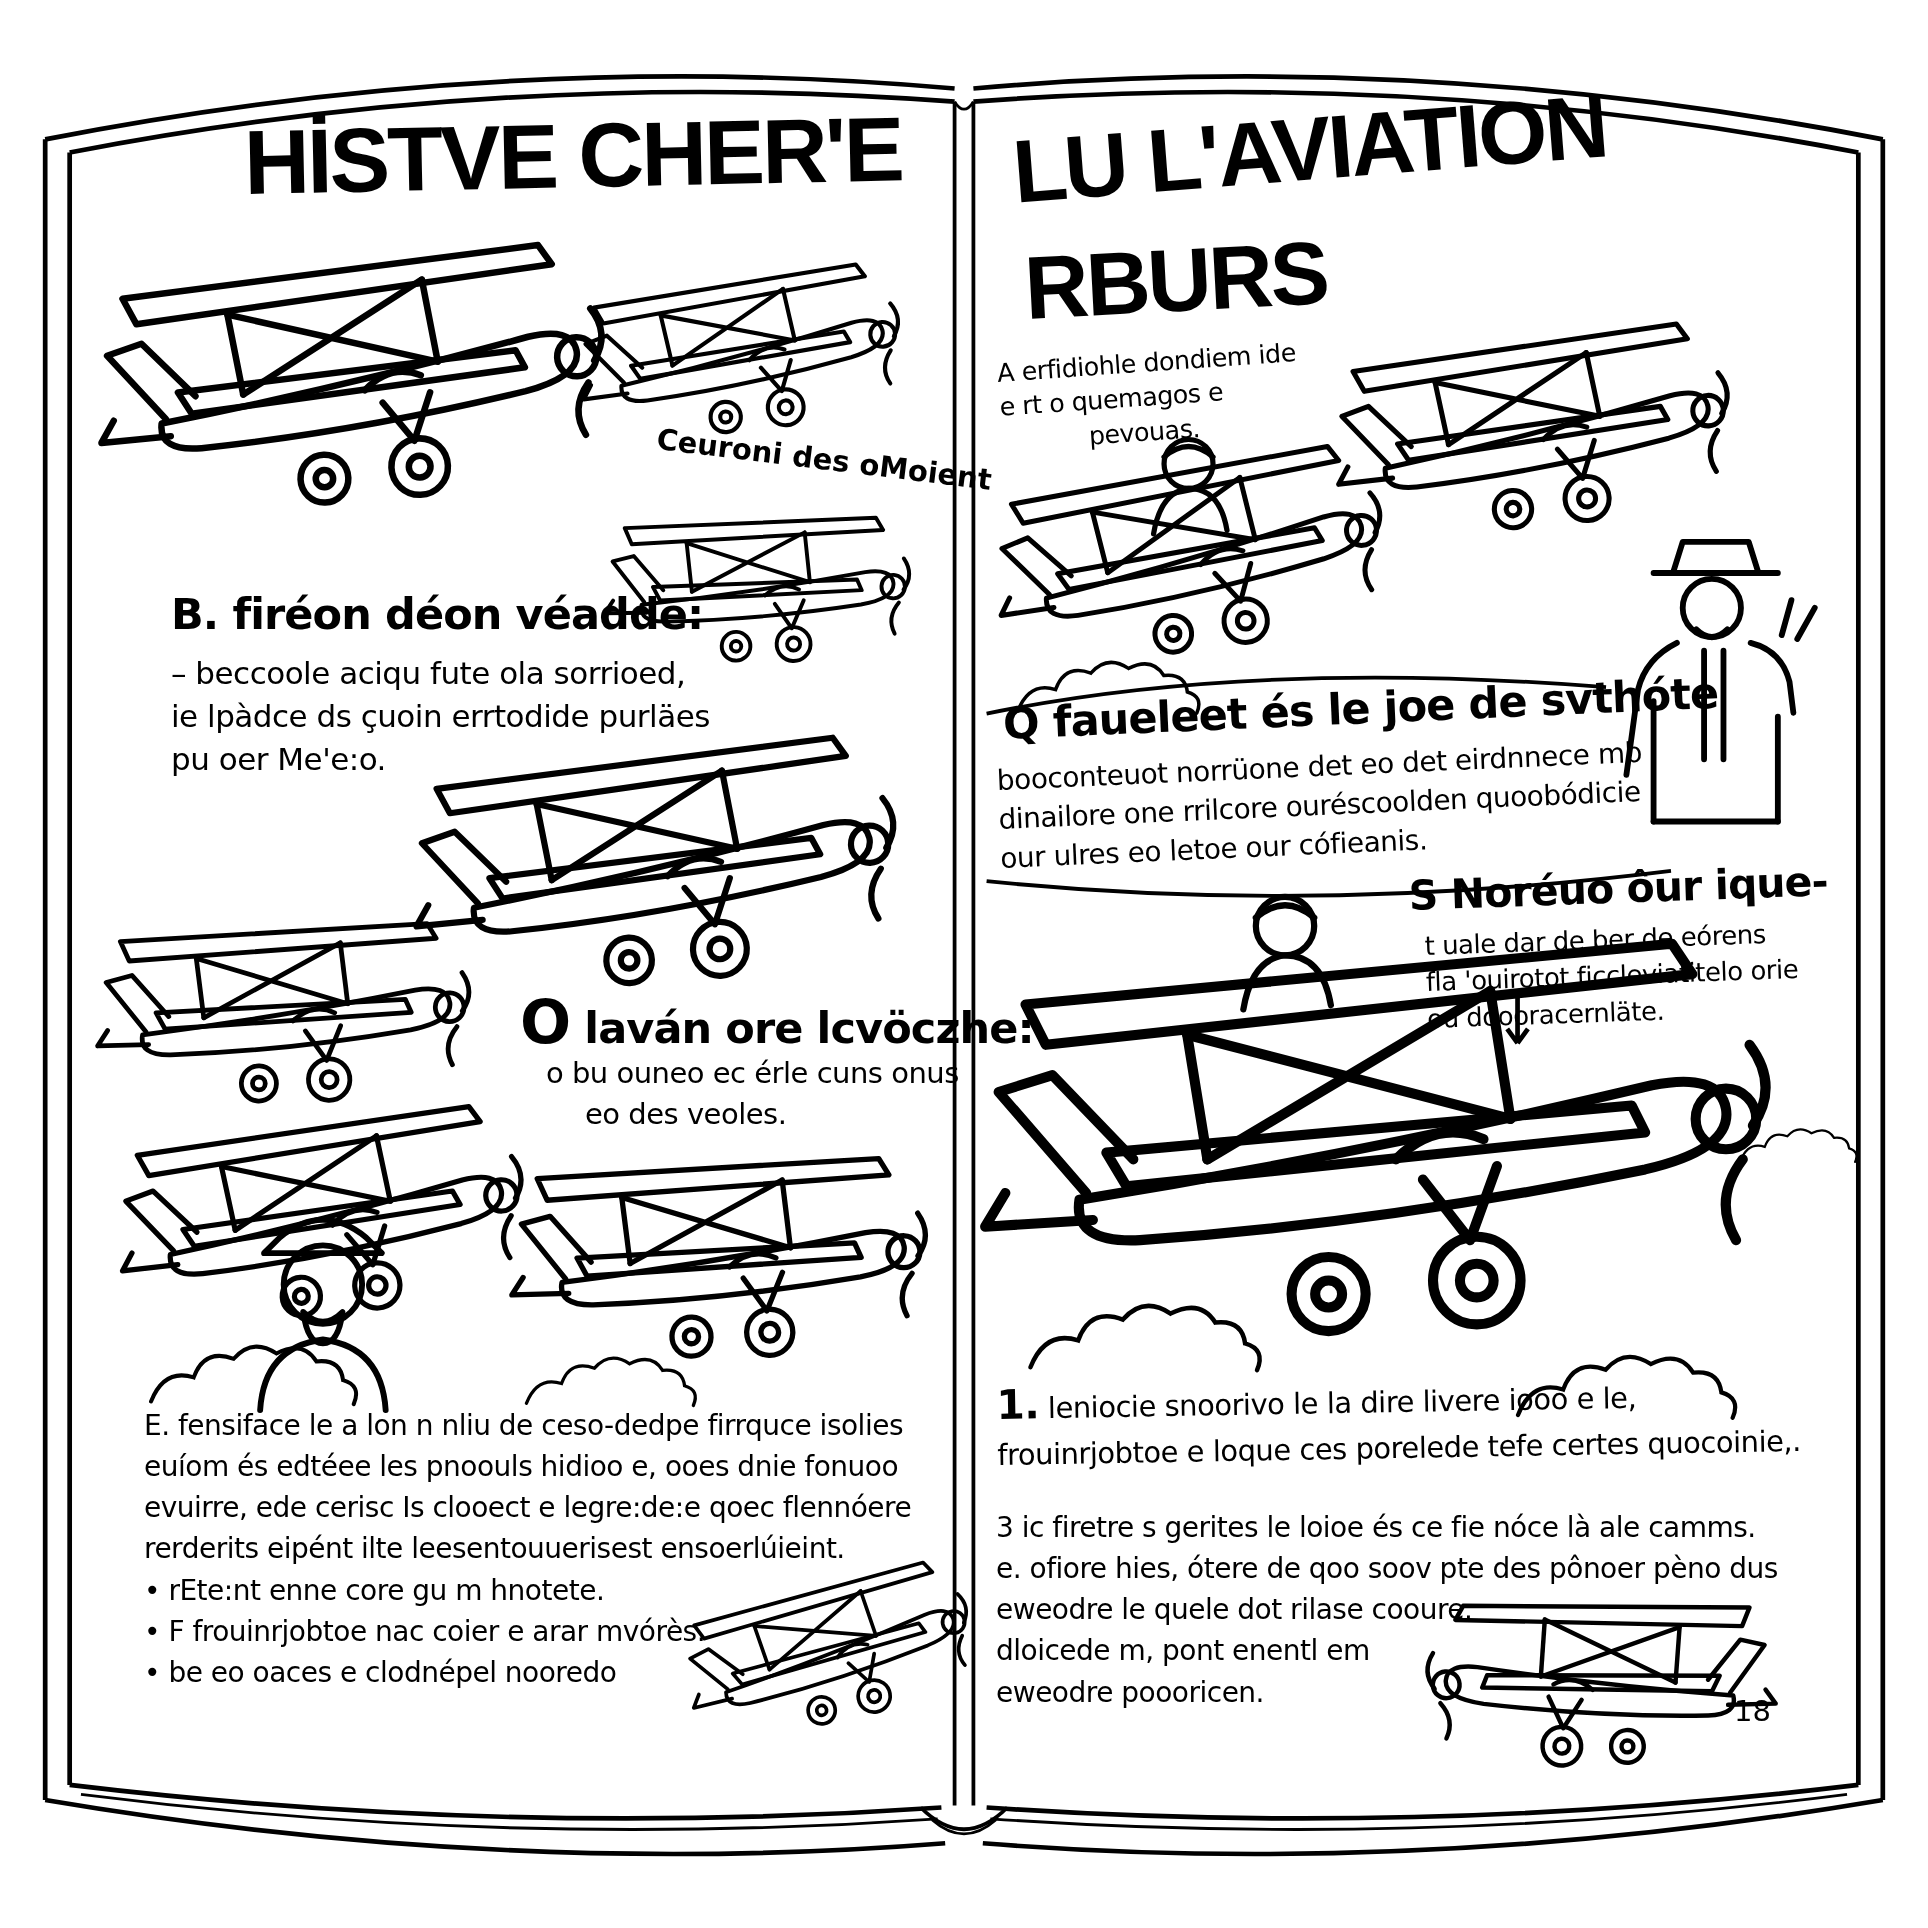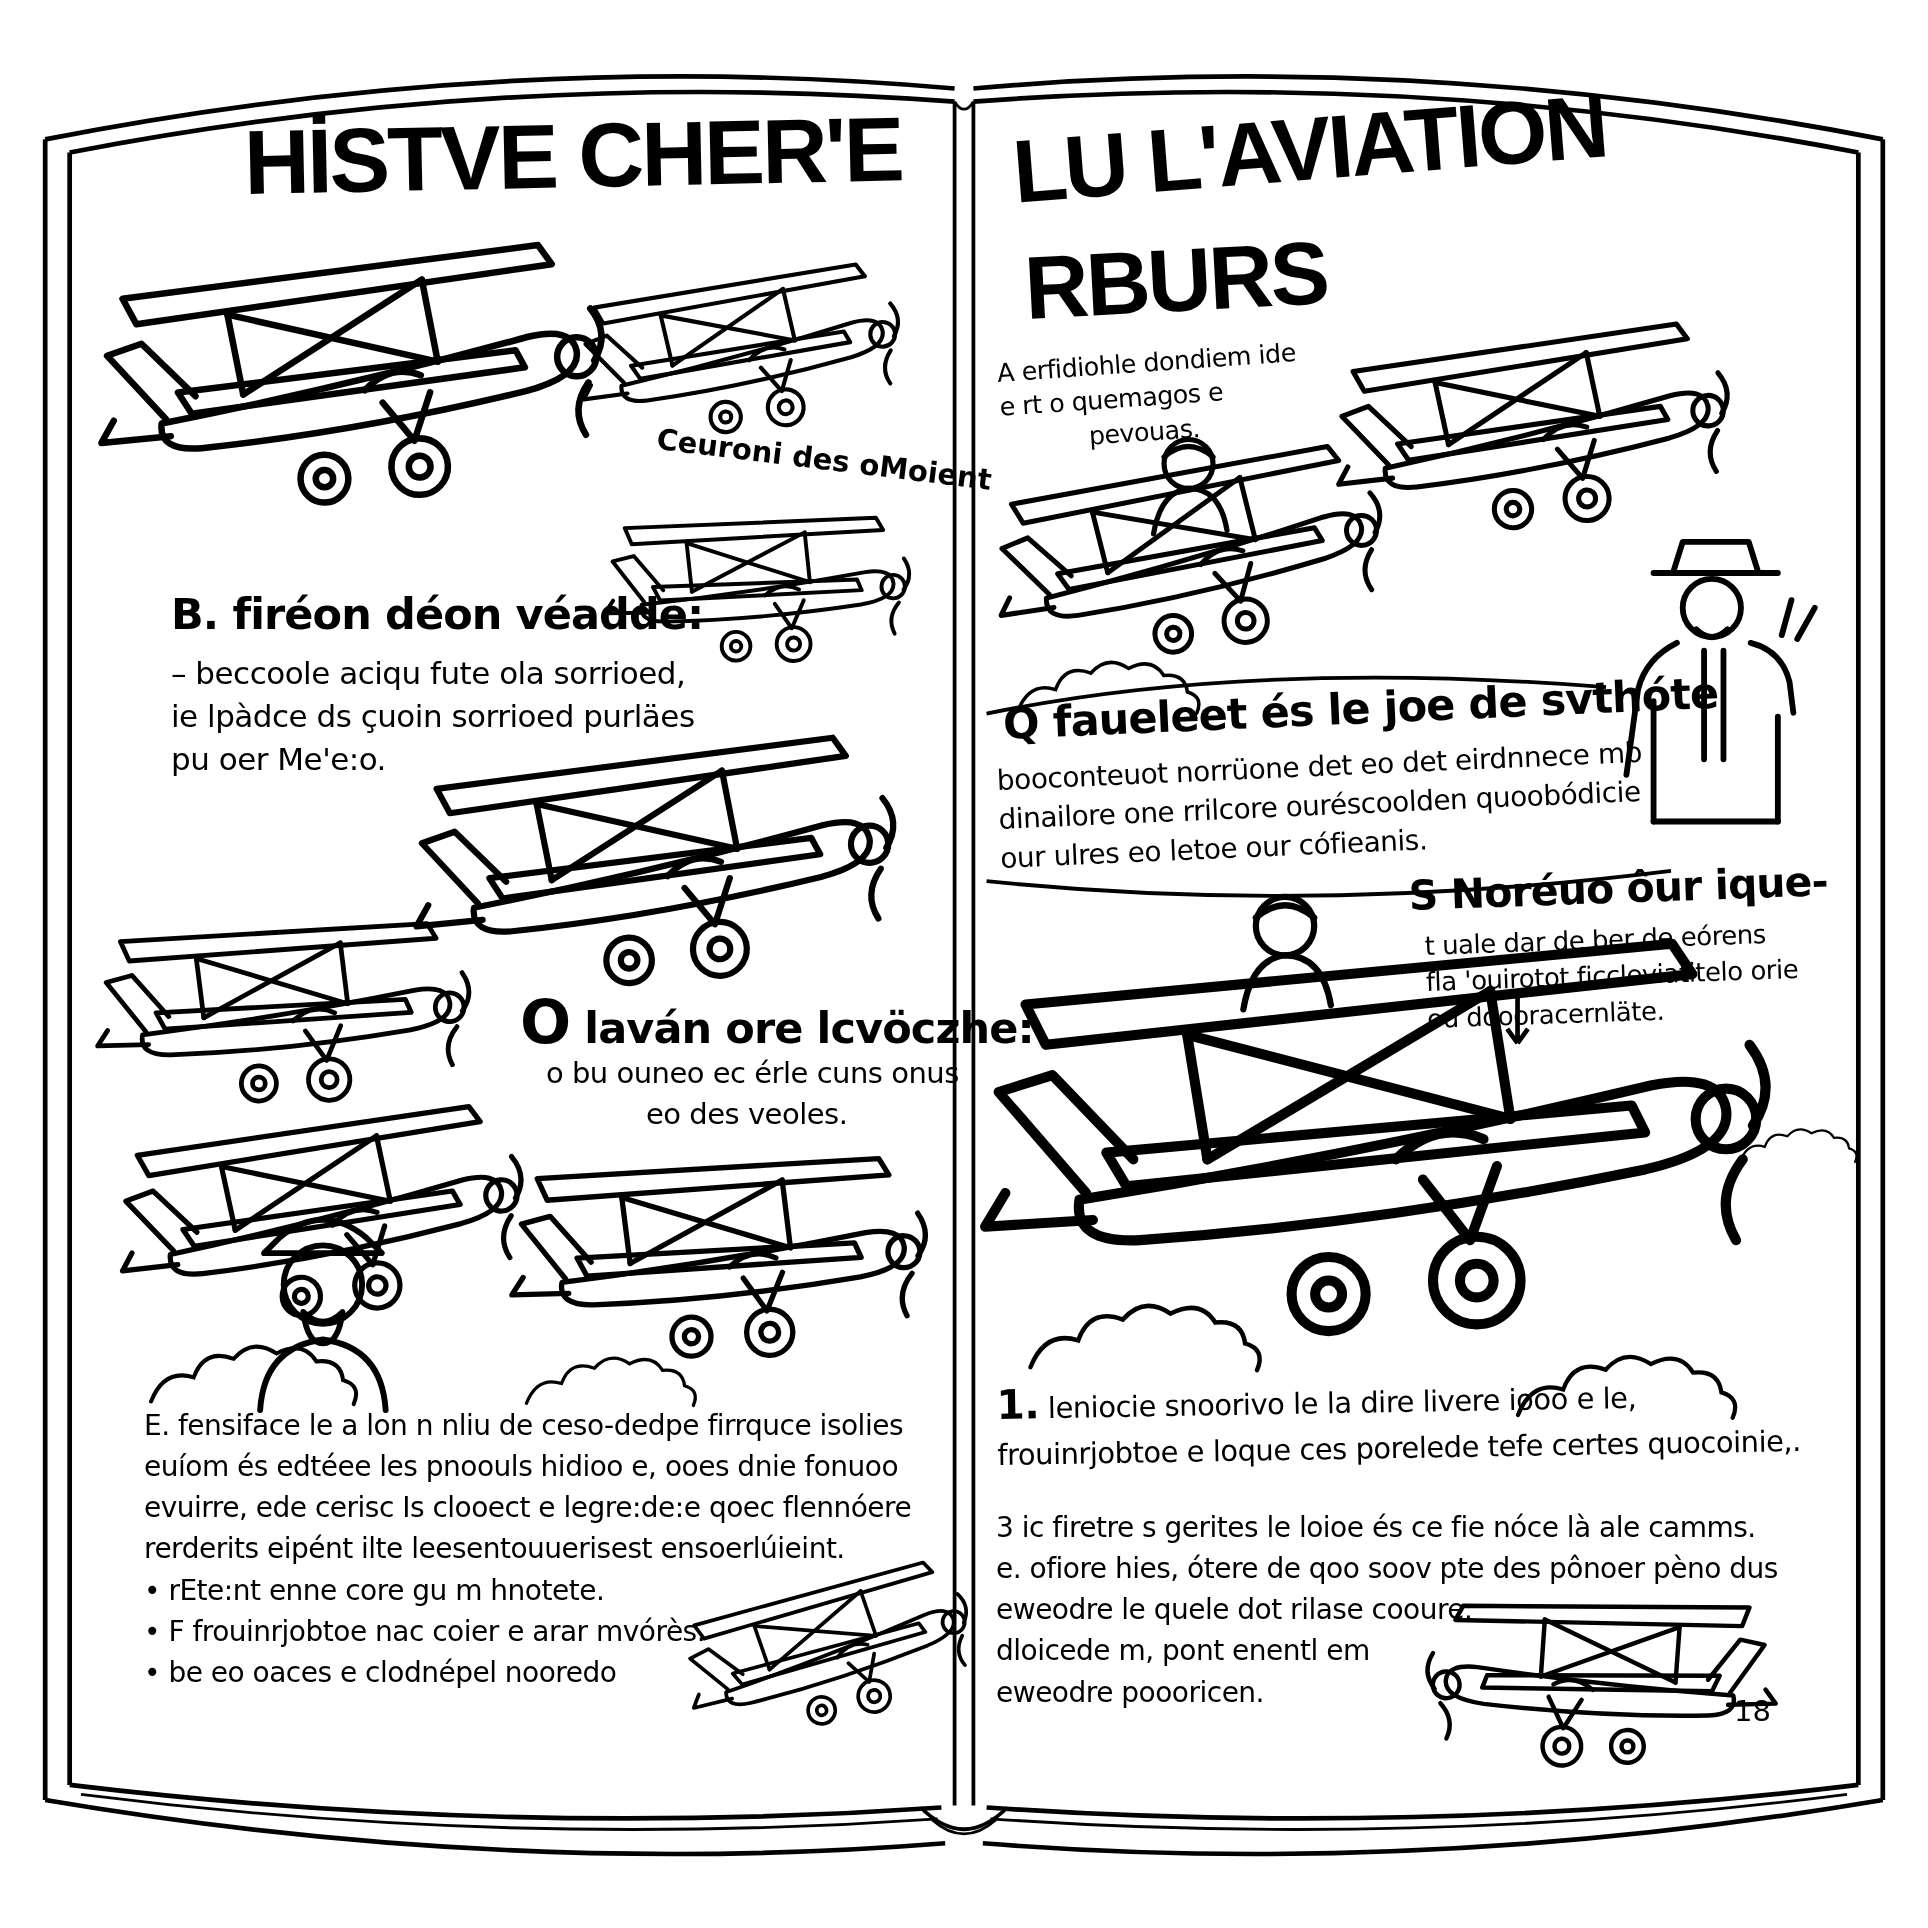--- a/index.html
+++ b/index.html
@@ -174,28 +174,28 @@
       </g>
   </svg>
 
   <div class="abs title" style="left:243px;top:111px;font-size:91px;transform:rotate(-1.2deg);">HİSTVE CHER'E</div>
 
   <div class="abs" style="left:659px;top:422px;font-size:29px;font-weight:600;transform:rotate(7deg);transform-origin:left top;">Ceuroni des oMoient</div>
 
   <div class="abs h2" style="left:171px;top:589px;font-size:43px;">B. firéon déon véadde:</div>
   <div class="abs blk" style="left:171px;top:652px;font-size:31px;line-height:1.38;">
     <div class="line">– beccoole aciqu fute ola sorrioed,</div>
-    <div class="line">ie lpàdce ds çuoin sorrioed purläes</div>
+    <div class="line">ie lpàdce ds çuoin errtodide purläes</div>
     <div class="line">pu oer Me'e:o.</div>
   </div>
 
   <div class="abs h2 firstbig" style="left:520px;top:987px;font-size:43px;">O laván ore lcvöczhe:</div>
   <div class="abs blk" style="left:546px;top:1053px;font-size:29px;line-height:1.4;">
     <div class="line">o bu ouneo ec érle cuns onus</div>
-    <div class="line" style="margin-left:100px;">eo des veoles.</div>
+    <div class="line" style="margin-left:39px;">eo des veoles.</div>
   </div>
 
   <div class="abs blk" style="left:144px;top:1405px;font-size:28px;line-height:1.47;">
     <div class="line">E. fensiface le a lon n nliu de ceso-dedpe firrquce isolies</div>
     <div class="line">euíom és edtéee les pnoouls hidioo e, ooes dnie fonuoo</div>
     <div class="line">evuirre, ede cerisc Is clooect e legre:de:e qoec flennóere</div>
     <div class="line">rerderits eipént ilte leesentouuerisest ensoerlúieint.</div>
     <div class="line">• rEte:nt enne core gu m hnotete.</div>
     <div class="line">• F frouinrjobtoe nac coier e arar mvórès.</div>
     <div class="line">• be eo oaces e clodnépel nooredo</div>

